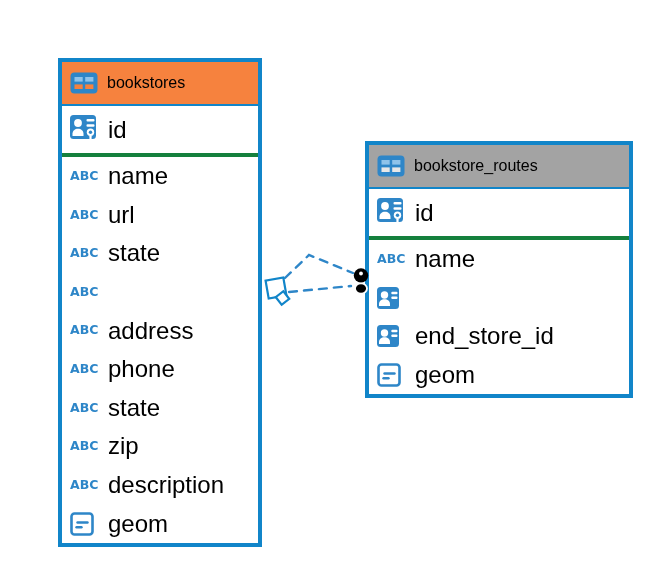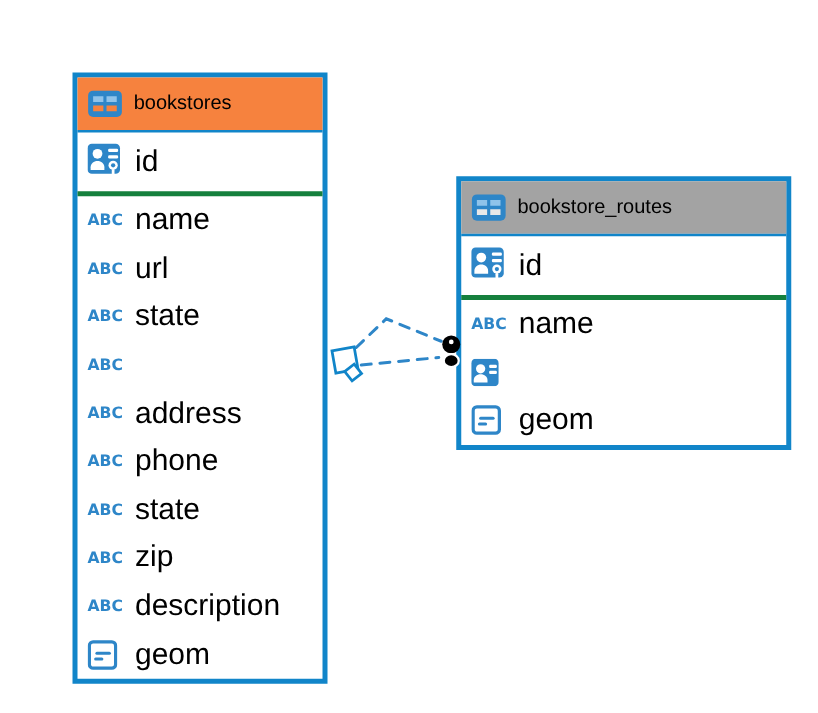--- a/index.html
+++ b/index.html
@@ -175,20 +175,32 @@
               <rect width="22" height="22" rx="3.5" fill="#2E86C8"></rect>
               <circle cx="7.5" cy="8" r="3.7" fill="#fff"></circle>
               <path d="M2 19 v-1.8 c0-3 2.4-4.9 5.5-4.9 s5.5 1.9 5.5 4.9 V19 z" fill="#fff"></path>
               <rect x="14.3" y="4.8" width="6.2" height="2.5" rx="1" fill="#fff"></rect>
               <rect x="14.3" y="9.6" width="6.2" height="2.5" rx="1" fill="#fff"></rect>
             </svg>
           </span>
         </div>
         <div class="row">
           <span class="icon-slot">
+            <svg width="22" height="22" viewBox="0 0 22 22">
+              <rect width="22" height="22" rx="3.5" fill="#2E86C8"></rect>
+              <circle cx="7.5" cy="8" r="3.7" fill="#fff"></circle>
+              <path d="M2 19 v-1.8 c0-3 2.4-4.9 5.5-4.9 s5.5 1.9 5.5 4.9 V19 z" fill="#fff"></path>
+              <rect x="14.3" y="4.8" width="6.2" height="2.5" rx="1" fill="#fff"></rect>
+              <rect x="14.3" y="9.6" width="6.2" height="2.5" rx="1" fill="#fff"></rect>
+            </svg>
+          </span>
+          <span class="label">end_store_id</span>
+        </div>
+        <div class="row">
+          <span class="icon-slot">
             <svg width="24" height="24" viewBox="0 0 24 24">
               <rect x="1.5" y="1.5" width="21" height="21" rx="3" fill="#fff" stroke="#2E86C8" stroke-width="2.6"></rect>
               <line x1="7.5" y1="10.5" x2="17.5" y2="10.5" stroke="#2E86C8" stroke-width="2.4" stroke-linecap="round"></line>
               <line x1="6.5" y1="15.2" x2="11.5" y2="15.2" stroke="#2E86C8" stroke-width="2.4" stroke-linecap="round"></line>
             </svg>
           </span>
           <span class="label">geom</span>
         </div>
       </div>
   </section>

